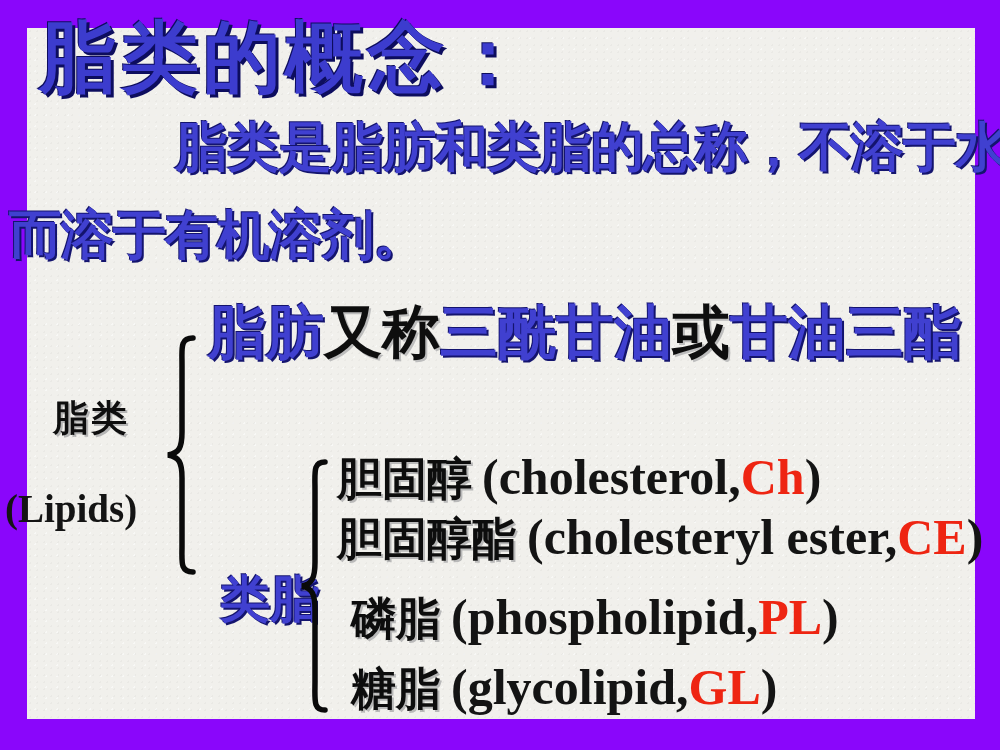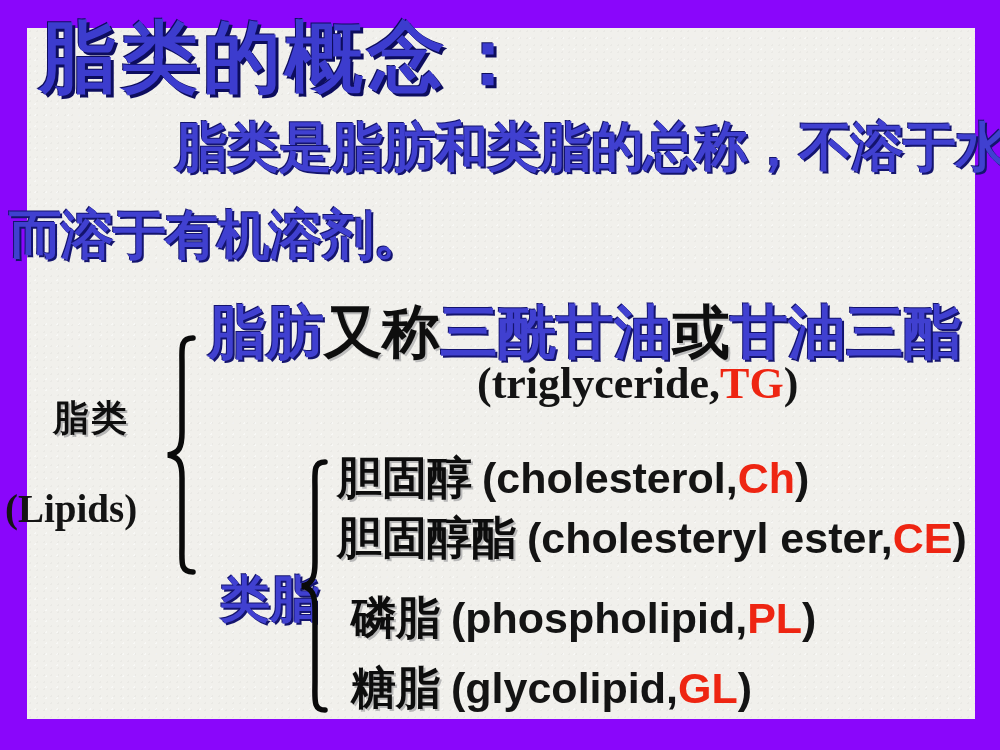--- a/index.html
+++ b/index.html
@@ -37,21 +37,21 @@
   .intro1{left:148px;top:84px;}
   .intro2{left:-18px;top:172px;}
   .fat-line{left:181px;top:266px;font-size:58px;font-weight:bold;}
   .fat-line .blk{color:#0e0e0e;text-shadow:2px 2px 0 #bdbdbd;}
   .serif-en{font-family:"Liberation Serif","DejaVu Serif",serif;font-weight:bold;color:#141414;}
   .fat-en{left:450px;top:330px;font-size:44px;}
   .root-cn{left:26px;top:366px;font-size:36px;letter-spacing:2px;}
   .root-en{left:-22px;top:458px;font-size:39px;}
   .sub-cn{left:169px;top:538px;font-size:50px;margin-left:24px;}
   .row .cn{font-size:45px;font-weight:bold;color:#0d0d0d;text-shadow:2px 2px 0 #b9b9b9;}
-  .row .en{font-family:Liberation Sans, sans-serif;font-weight:bold;font-size:43px;color:#141414;margin-left:10px;}
+  .row .en{font-family:Liberation Serif, serif;font-weight:bold;font-size:50px;color:#141414;margin-left:10px;}
   .abbr{color:#ee2512;}
   .row1{left:310px;top:420px;}
   .row2{left:310px;top:480px;}
   .row3{left:324px;top:560px;}
   .row4{left:324px;top:630px;}
   svg.brace{position:absolute;overflow:visible;}
   .brace-big{left:138px;top:306px;}
   .brace-small{left:272px;top:430px;}
 </style>
 </head>
@@ -61,23 +61,20 @@
 
   <div class="abs title">脂类的概念：</div>
 
   <div class="abs intro intro1 blue-cjk">脂类是脂肪和类脂的总称，不溶于水</div>
   <div class="abs intro intro2 blue-cjk">而溶于有机溶剂。</div>
 
   <div class="abs fat-line">
     <span class="blue-cjk">脂肪</span><span class="blk">又称</span><span class="blue-cjk">三酰甘油</span><span class="blk">或</span><span class="blue-cjk">甘油三酯</span>
   </div>
 
-  <div class="abs fat-en serif-en">
-    <span>(triglyceride,</span><span class="abbr">TG</span><span>)</span>
-  </div>
 
   <div class="abs root-cn black-cjk">脂类</div>
   <div class="abs root-en serif-en">(Lipids)</div>
 
   <svg class="brace brace-big" width="30" height="242" viewBox="0 0 30 242">
     <path d="M 28 4 C 15 4 17 14 17 30 L 17 98 C 17 114 14 119 3 121 C 14 123 17 128 17 144 L 17 212 C 17 228 15 238 28 238" fill="none" stroke="#0a0a0a" stroke-width="5.5" stroke-linecap="round"></path>
   </svg>
 
   <div class="abs sub-cn blue-cjk">类脂</div>
 

